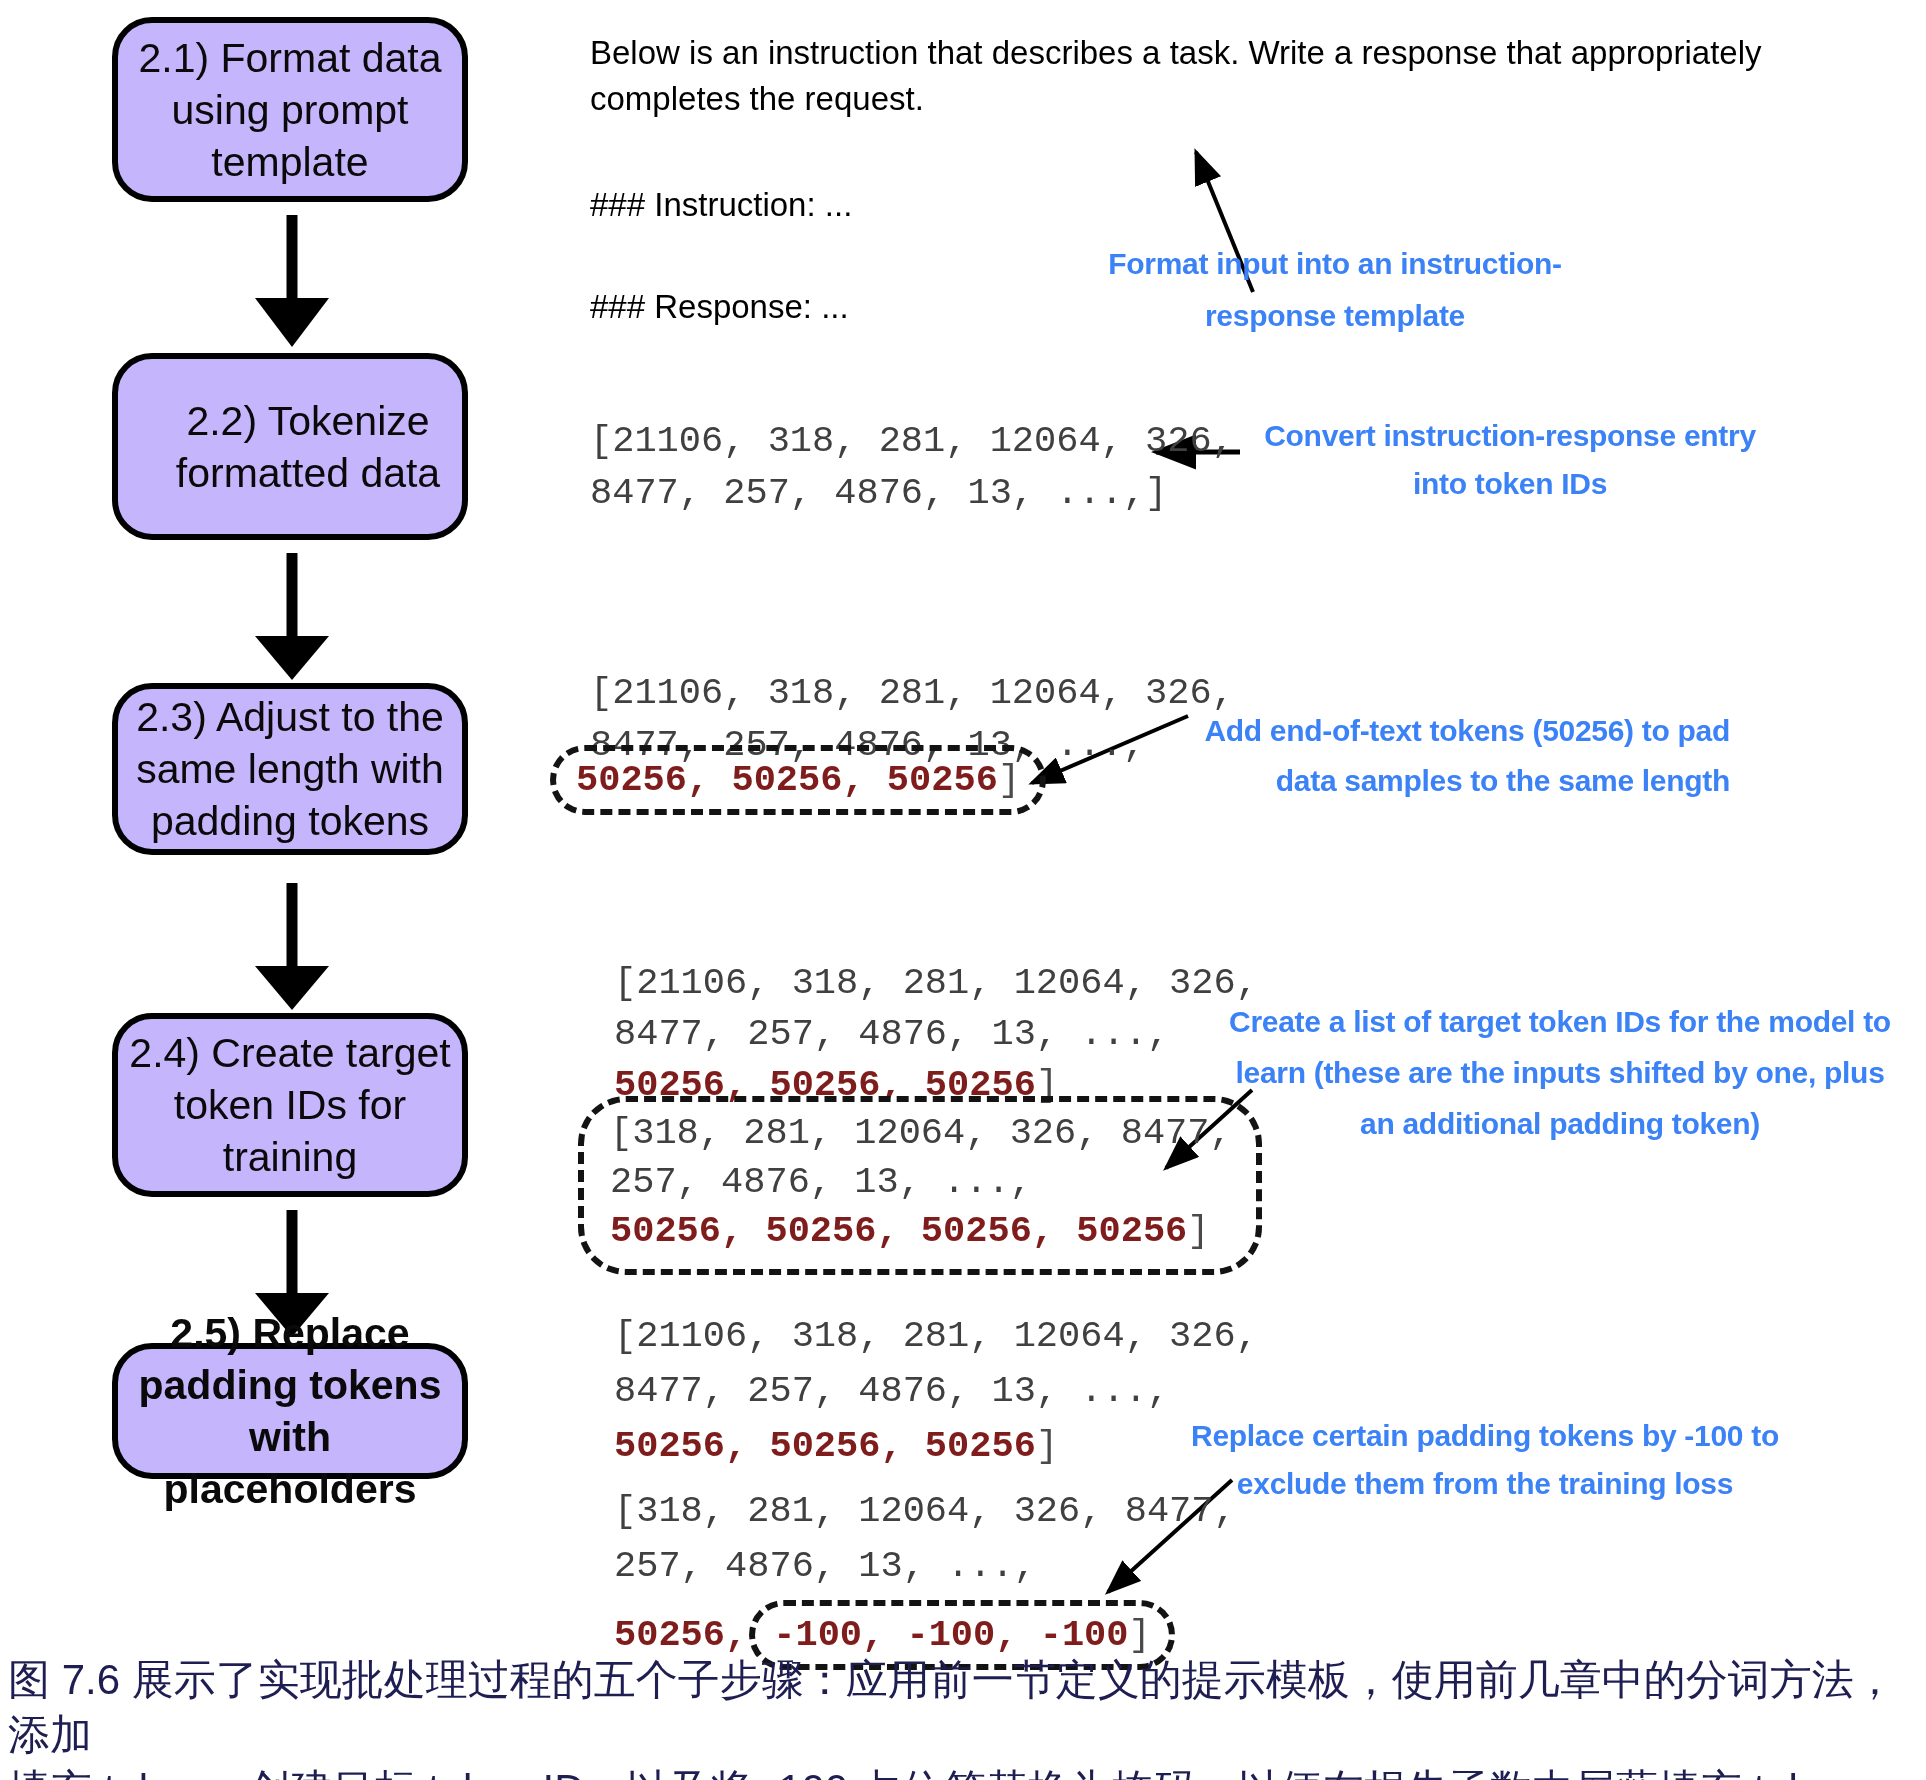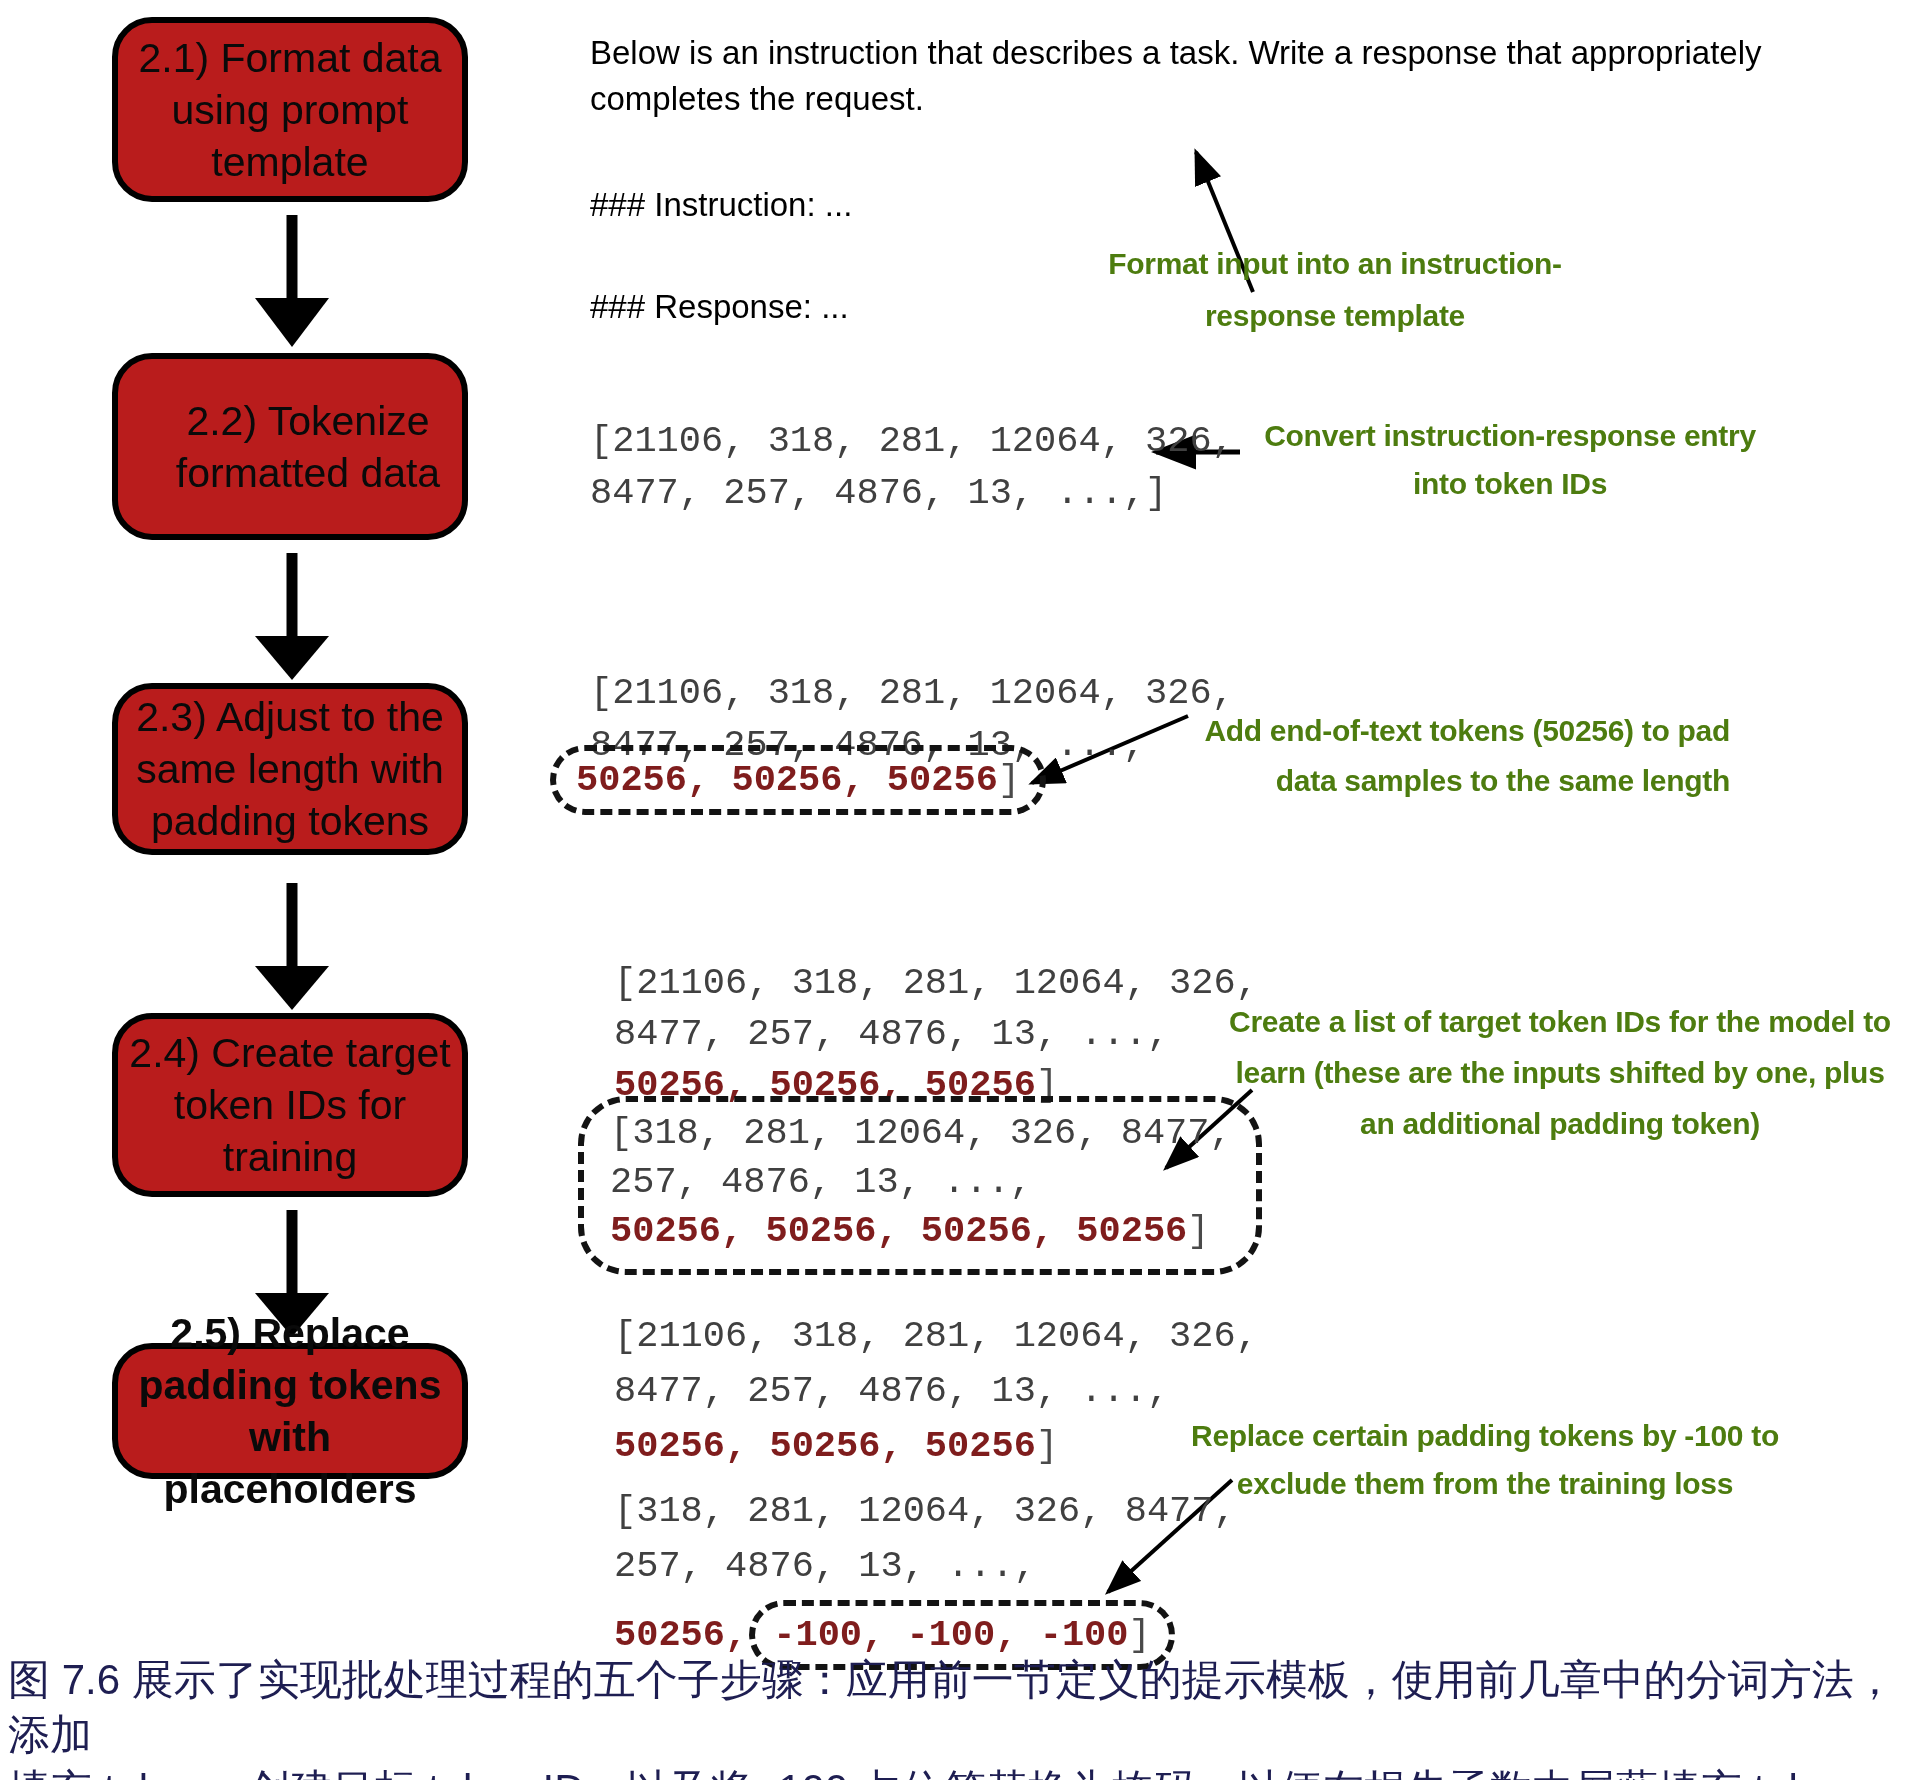--- a/index.html
+++ b/index.html
@@ -5,35 +5,35 @@
   html,body{margin:0;padding:0;background:#fff;}
   #canvas{
     position:relative;width:1926px;height:1780px;background:#ffffff;overflow:hidden;
     font-family:"Liberation Sans",sans-serif;color:#111;
   }
   .pre{white-space:pre-line;}
   .abs{position:absolute;}
   
   .flow-box{
     position:absolute;left:112px;width:356px;box-sizing:border-box;
-    border:6px solid #000;border-radius:40px;background:#b91c1c;
+    border:6px solid #000;border-radius:40px;background:#c4b5fd;
     display:flex;align-items:center;justify-content:center;text-align:center;
     font-size:41px;line-height:52px;color:#0a0a0a;
   }
   
   .tmpl{font-size:33px;line-height:46px;color:#000000;}
   
   .mono{font-family:"Liberation Mono","DejaVu Sans Mono",monospace;font-size:37px;color:#404040;}
   .mono .ln{height:52px;}
   .tok-b{font-weight:700;color:#7f1d1d;}
   .bracket{font-weight:400;color:#4a4a4a;}
   
   .annotation{
     position:absolute;font-weight:700;font-size:30px;letter-spacing:-0.3px;
-    text-align:center;color:#4d7c0f;white-space:pre-line;
+    text-align:center;color:#3b82f6;white-space:pre-line;
   }
   
   .dashed{border:6px dashed #131313;border-radius:44px;box-sizing:border-box;background:transparent;}
   .svg-overlay{position:absolute;left:0;top:0;pointer-events:none;}
   .caption{
     position:absolute;left:8px;top:1652px;width:1912px;
     font-size:42px;line-height:55px;color:#1e1e52;white-space:pre-line;
   }
 </style>
 </head>

